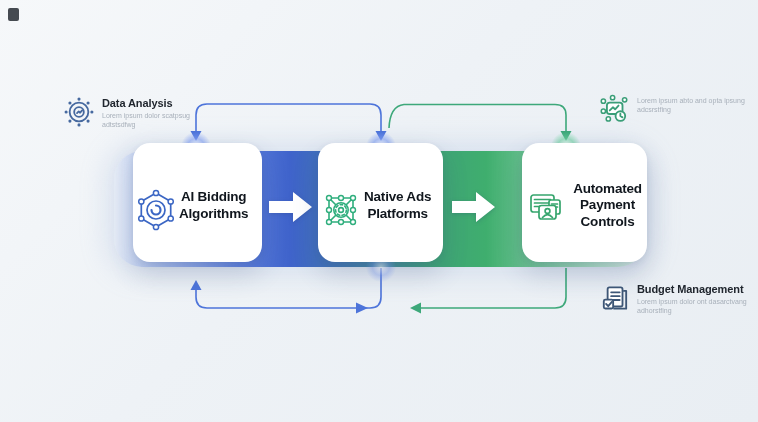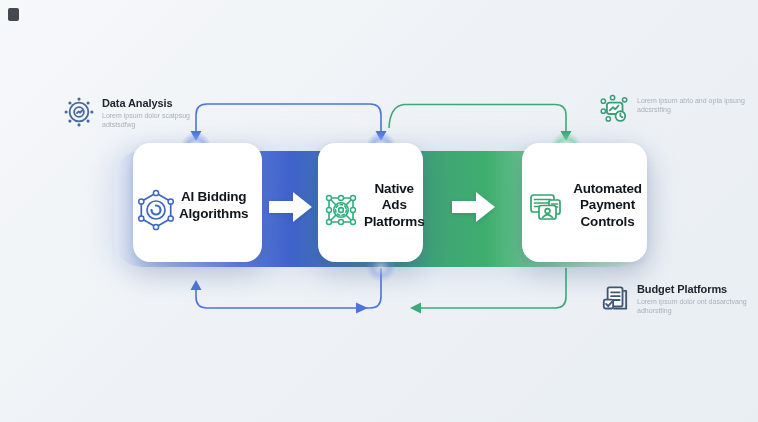--- a/index.html
+++ b/index.html
@@ -44,21 +44,21 @@
   .ah-blue{fill:#4d74da;stroke:none;}
   .ah-green{fill:#3da87a;stroke:none;}
 
   
   .card{
     position:absolute;top:143px;height:119px;background:#ffffff;border-radius:17px;
     box-shadow:0 12px 26px rgba(60,80,120,.20), 0 2px 6px rgba(60,80,120,.10);
     display:flex;flex-direction:row;align-items:center;
   }
   .card.c1{left:133px;width:129px;}
-  .card.c2{left:318px;width:105px;}
+  .card.c2{left:318px;width:125px;}
   .card.c3{left:522px;width:125px;}
   .card .icon{margin-top:15px;height:50px;display:flex;align-items:center;justify-content:center;}
   .card .title{
     margin-top:6px;font-size:13.5px;font-weight:700;color:#10161d;
     text-align:center;line-height:1.22;white-space:pre-line;letter-spacing:-0.2px;
   }
 
   
   .gap-arrow{position:absolute;top:188px;width:52px;height:38px;}
   .gap-arrow.a1{left:264px;}
@@ -241,19 +241,19 @@
         <g class="ic" stroke="#3d5676" stroke-width="1.3">
           <path d="M19,7 h1.6 v12.5 h-8.5"></path>
           <rect x="7.5" y="4.5" width="10.5" height="13.5" rx="1.3" fill="#ffffff"></rect>
           <path d="M10,8 H16 M10,10.7 H16 M10,13.4 H16"></path>
           <rect x="4.8" y="13.2" width="6.6" height="6.2" rx="1.1" fill="#ffffff"></rect>
           <path d="M6.4,16.2 l1.5,1.6 2.6,-3"></path>
         </g>
       </svg>
     </div>
     <div class="f-text">
-      <div class="f-title">Budget Platforms</div>
+      <div class="f-title">Budget Management</div>
       <div class="f-sub">Lorem ipsum dolor ont dasarctvang
 adhorstfing</div>
     </div>
   </div>
 
 </div>
 
 </body></html>

